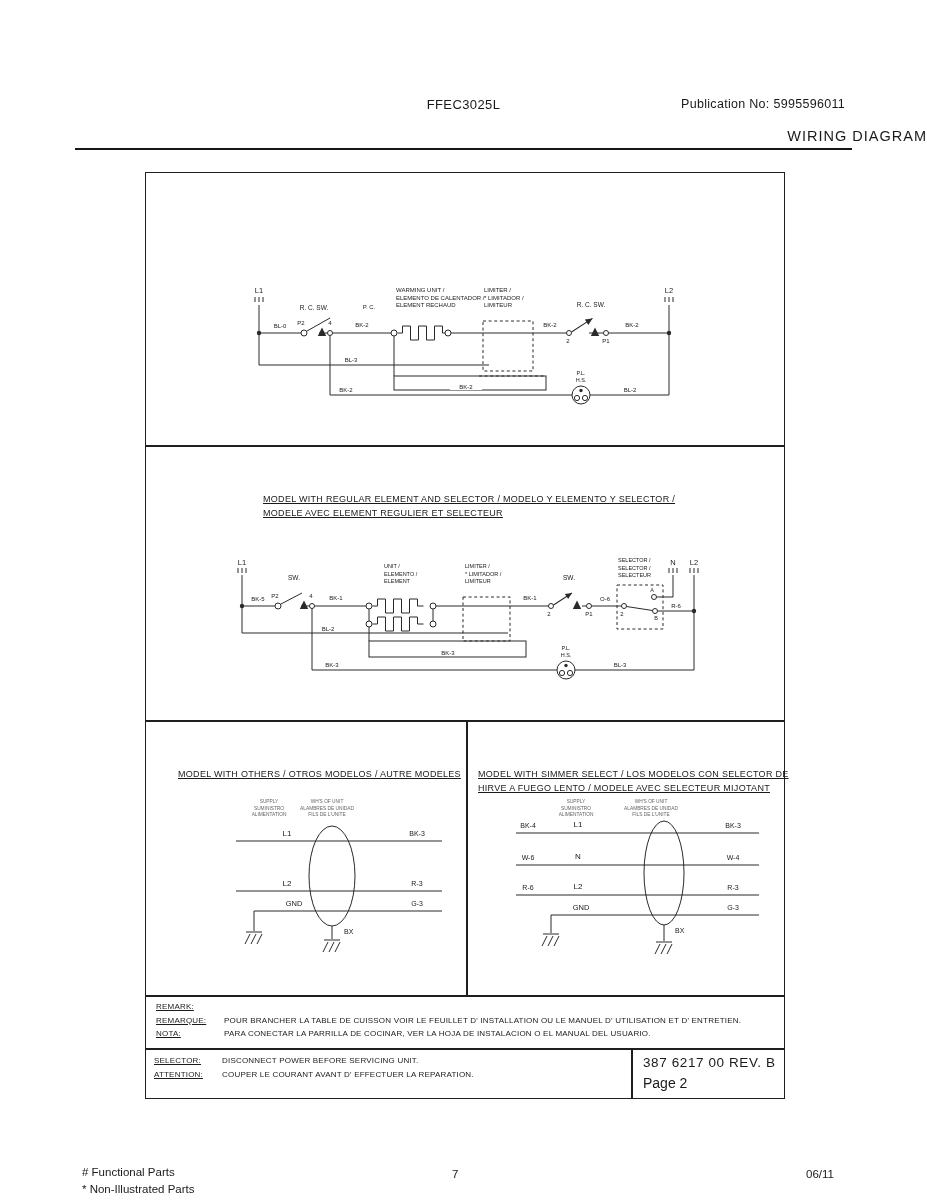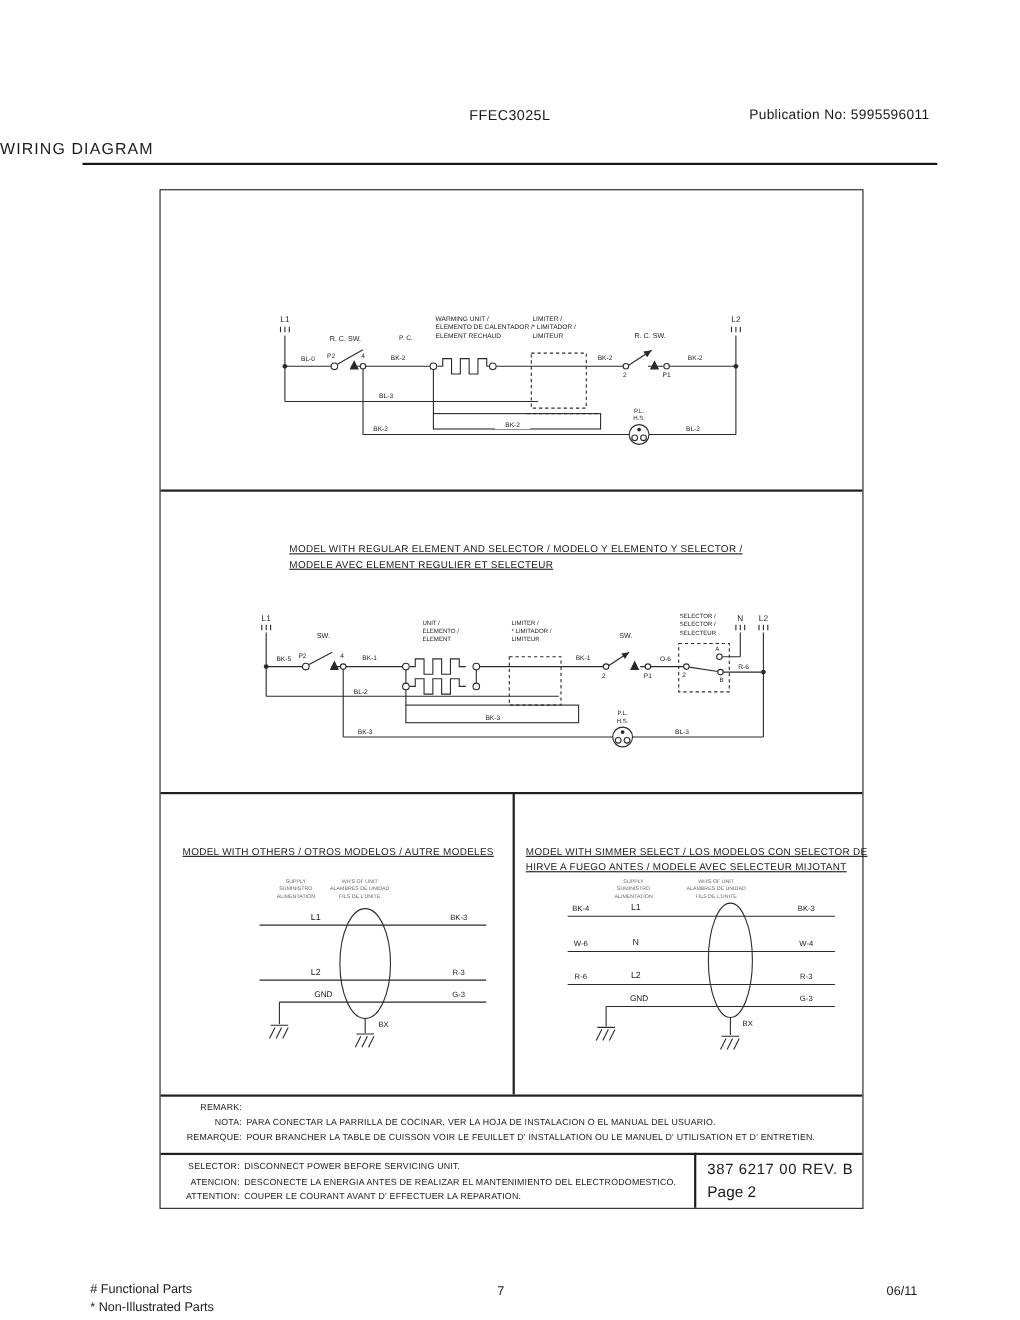--- a/index.html
+++ b/index.html
@@ -1,29 +1,29 @@
 <!DOCTYPE html>
 <html><head>
 <meta charset="utf-8">
 <style>
   html,body{margin:0;padding:0;background:#ffffff;}
   .page{position:relative;width:927px;height:1200px;background:#ffffff;
         font-family:"Liberation Sans",sans-serif;color:#1a1a1a;overflow:hidden;margin-top:44px;}
   .abs{position:absolute;}
   .hdr-model{left:0;top:53px;width:927px;text-align:center;font-size:13px;letter-spacing:.4px;}
   .hdr-pub{right:82px;top:53px;font-size:12.5px;letter-spacing:.3px;}
-  .hdr-title{left:0;top:84px;width:927px;text-align:left;font-size:14.5px;letter-spacing:1px;}
+  .hdr-title{left:0;top:84px;width:927px;text-align:right;font-size:14.5px;letter-spacing:1px;}
   .hdr-rule{left:75px;top:104px;width:777px;height:2px;background:#161616;}
   .frame{left:145px;top:128px;width:640px;height:927px;border:1.6px solid #1f1f1f;box-sizing:border-box;}
   .hdiv{position:absolute;left:0;width:100%;height:1.6px;background:#1f1f1f;}
   .vdiv{position:absolute;width:1.6px;background:#1f1f1f;}
   .sec-title{position:absolute;font-size:9px;letter-spacing:.3px;line-height:14px;white-space:nowrap;}
   .sec-title span{text-decoration:underline;}
   .rline{display:flex;font-size:8px;line-height:13.5px;letter-spacing:.2px;white-space:nowrap;}
-  .rlabel{flex:none;width:64px;text-align:right;font-weight:bold;font-weight:normal;}
+  .rlabel{flex:none;width:64px;text-decoration:underline;font-weight:bold;font-weight:normal;}
   .rtext{margin-left:4px;}
   .docnum{font-size:13.5px;letter-spacing:.6px;}
   .docpage{font-size:14px;}
   .foot{font-size:11.5px;line-height:17px;}
   
   .ln{stroke:#2a2a2a;stroke-width:1;fill:none;}
   .dsh{stroke:#2a2a2a;stroke-width:1;fill:none;stroke-dasharray:3,2.6;}
   .whc{fill:#ffffff;stroke:#2a2a2a;stroke-width:1;}
   .fil{fill:#2a2a2a;stroke:none;}
   .wbg{fill:#ffffff;stroke:none;}
@@ -215,21 +215,21 @@
       <text class="t6" x="212" y="101.5" text-anchor="middle">BK-3</text>
       <text class="t6" x="96" y="114" text-anchor="middle">BK-3</text>
       <text class="t55" x="330" y="97" text-anchor="middle">P.L.</text>
       <text class="t55" x="330" y="104" text-anchor="middle">H.S.</text>
       <text class="t6" x="384" y="114" text-anchor="middle">BL-3</text>
     </svg>
 
     <div class="hdiv" style="top:547px;"></div>
     <div class="vdiv" style="left:320px;top:547px;height:275px;"></div>
 
-    <div class="sec-title" style="left:20px;top:594px;">
+    <div class="sec-title" style="left:32px;top:594px;">
       <span>MODEL WITH OTHERS  /  OTROS MODELOS  /  AUTRE MODELES</span>
     </div>
 
     <svg class="abs" style="left:18px;top:620px;" width="300" height="185" viewBox="0 0 300 185">
       <text class="t48" x="105" y="10" text-anchor="middle">SUPPLY</text>
       <text class="t48" x="105" y="16.5" text-anchor="middle">SUMINISTRO</text>
       <text class="t48" x="105" y="23" text-anchor="middle">ALIMENTATION</text>
       <text class="t48" x="163" y="10" text-anchor="middle">WH'S OF UNIT</text>
       <text class="t48" x="163" y="16.5" text-anchor="middle">ALAMBRES DE UNIDAD</text>
       <text class="t48" x="163" y="23" text-anchor="middle">FILS DE L'UNITE</text>
@@ -249,21 +249,21 @@
       <text class="t7" x="253" y="43" text-anchor="middle">BK-3</text>
       <text class="t8" x="123" y="93" text-anchor="middle">L2</text>
       <text class="t7" x="253" y="93" text-anchor="middle">R-3</text>
       <text class="t75" x="130" y="113" text-anchor="middle">GND</text>
       <text class="t7" x="253" y="113" text-anchor="middle">G-3</text>
       <text class="t7" x="180" y="141">BX</text>
     </svg>
 
     <div class="sec-title" style="left:332px;top:594px;">
       <span>MODEL WITH SIMMER SELECT  /  LOS MODELOS CON SELECTOR DE</span><br>
-      <span>HIRVE A FUEGO ANTES  /  MODELE AVEC SELECTEUR MIJOTANT</span>
+      <span>HIRVE A FUEGO LENTO  /  MODELE AVEC SELECTEUR MIJOTANT</span>
     </div>
 
     <svg class="abs" style="left:335px;top:620px;" width="300" height="185" viewBox="0 0 300 185">
       <text class="t48" x="95" y="10" text-anchor="middle">SUPPLY</text>
       <text class="t48" x="95" y="16.5" text-anchor="middle">SUMINISTRO</text>
       <text class="t48" x="95" y="23" text-anchor="middle">ALIMENTATION</text>
       <text class="t48" x="170" y="10" text-anchor="middle">WH'S OF UNIT</text>
       <text class="t48" x="170" y="16.5" text-anchor="middle">ALAMBRES DE UNIDAD</text>
       <text class="t48" x="170" y="23" text-anchor="middle">FILS DE L'UNITE</text>
       <path class="ln" d="M35,40 H278"></path>
@@ -293,40 +293,36 @@
       <text class="t7" x="194" y="140">BX</text>
     </svg>
 
     <div class="hdiv" style="top:822px;"></div>
 
     <div class="abs" style="left:10px;top:827px;width:620px;">
       <div class="rline">
         <span class="rlabel">REMARK:</span>
       </div>
       <div class="rline">
+        <span class="rlabel">REMARQUE:</span>
+        <span class="rtext">POUR BRANCHER LA TABLE DE CUISSON VOIR LE FEUILLET D' INSTALLATION OU LE MANUEL D' UTILISATION ET D' ENTRETIEN.</span>
+      </div>
+      <div class="rline">
         <span class="rlabel">NOTA:</span>
         <span class="rtext">PARA CONECTAR LA PARRILLA DE COCINAR, VER LA HOJA DE INSTALACION O EL MANUAL DEL USUARIO.</span>
       </div>
-      <div class="rline">
-        <span class="rlabel">REMARQUE:</span>
-        <span class="rtext">POUR BRANCHER LA TABLE DE CUISSON VOIR LE FEUILLET D' INSTALLATION OU LE MANUEL D' UTILISATION ET D' ENTRETIEN.</span>
-      </div>
     </div>
 
     <div class="hdiv" style="top:875px;"></div>
     <div class="vdiv" style="left:485px;top:875px;height:50px;"></div>
 
     <div class="abs" style="left:8px;top:881px;width:470px;">
       <div class="rline">
         <span class="rlabel">SELECTOR:</span>
         <span class="rtext">DISCONNECT POWER BEFORE SERVICING UNIT.</span>
-      </div>
-      <div class="rline">
-        <span class="rlabel">ATENCION:</span>
-        <span class="rtext">DESCONECTE LA ENERGIA ANTES DE REALIZAR EL MANTENIMIENTO DEL ELECTRODOMESTICO.</span>
       </div>
       <div class="rline">
         <span class="rlabel">ATTENTION:</span>
         <span class="rtext">COUPER LE COURANT AVANT D' EFFECTUER LA REPARATION.</span>
       </div>
     </div>
     <div class="abs docnum" style="left:497px;top:882px;">387 6217 00  REV. B</div>
     <div class="abs docpage" style="left:497px;top:902px;">Page 2</div>
 
   </div>

